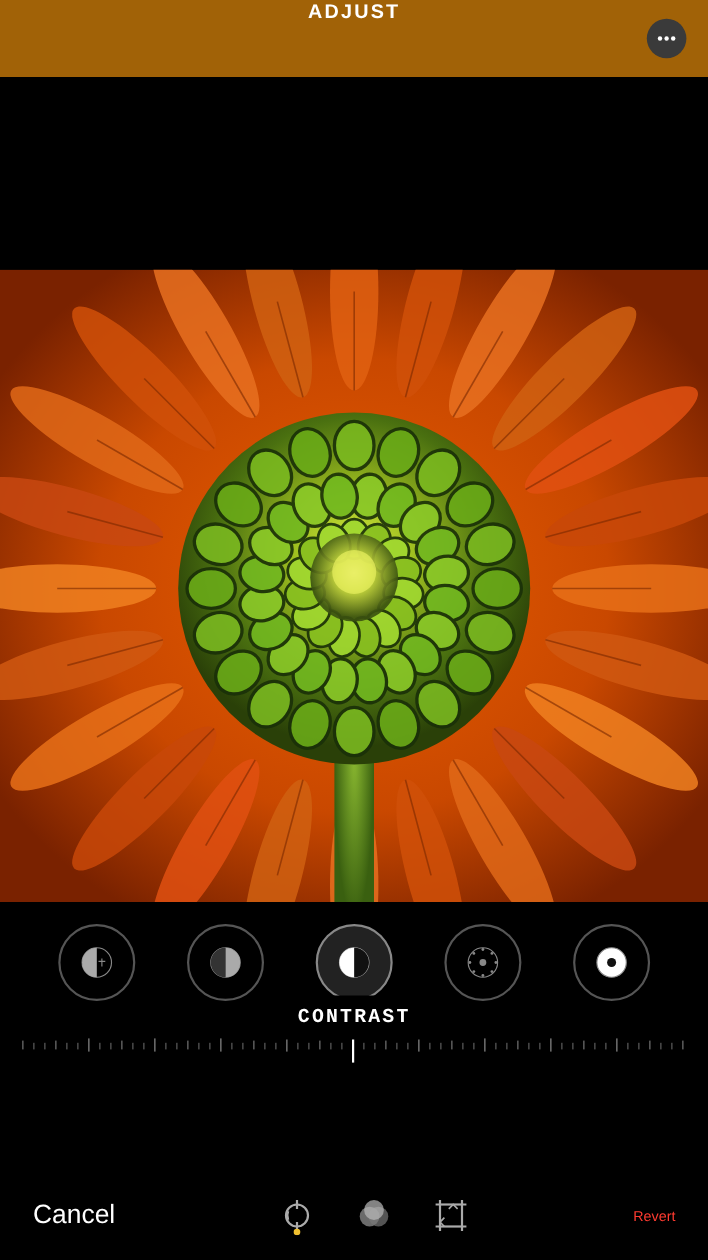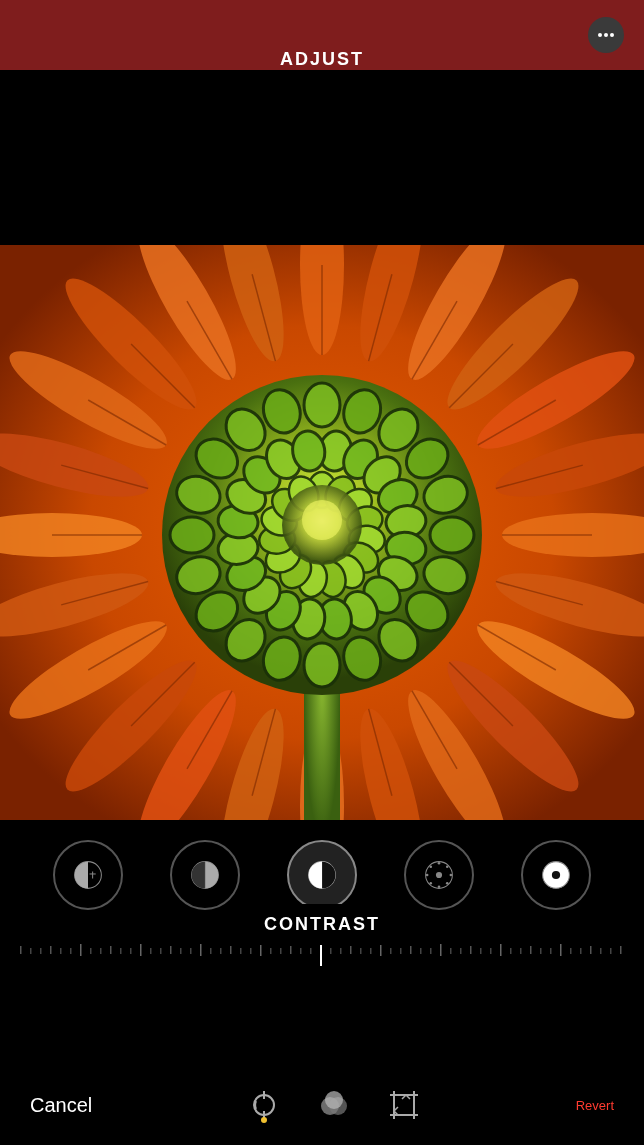--- a/index.html
+++ b/index.html
@@ -10,23 +10,23 @@
       font-family: -apple-system, 'Helvetica Neue', sans-serif;
       overflow: hidden;
       position: relative;
     }
 
     
     .header {
       position: absolute;
       top: 0; left: 0; right: 0;
       height: 70px;
-      background: #7f1d1d;
-      display: flex;
-      align-items: flex-end;
+      background: #a16207;
+      display: flex;
+      align-items: flex-start;
       justify-content: center;
       z-index: 10;
     }
     .header-title {
       color: #fff;
       font-size: 18px;
       font-weight: 600;
       letter-spacing: 2px;
     }
     .more-button {
@@ -69,20 +69,21 @@
       background: #000;
     }
 
     
     .image-area {
       position: absolute;
       top: 245px;
       left: 0; right: 0;
       height: 730px;
       overflow: hidden;
+      font-family: Liberation Mono, monospace;
     }
 
     
     .contrast-label {
       position: absolute;
       bottom: 30px;
       left: 50%;
       transform: translateX(-50%);
       background: #000;
       color: #fff;
@@ -146,21 +147,21 @@
       bottom: 0; left: 0; right: 0;
       height: 80px;
       background: #000;
       display: flex;
       align-items: center;
       justify-content: space-between;
       padding: 0 30px;
     }
     .cancel-btn {
       color: #fff;
-      font-size: 20px;
+      font-size: 24px;
       font-weight: 400;
       background: none;
       border: none;
       cursor: pointer;
     }
     .revert-btn {
       color: #ff3b30;
       font-size: 13px;
       font-weight: 400;
       background: none;

